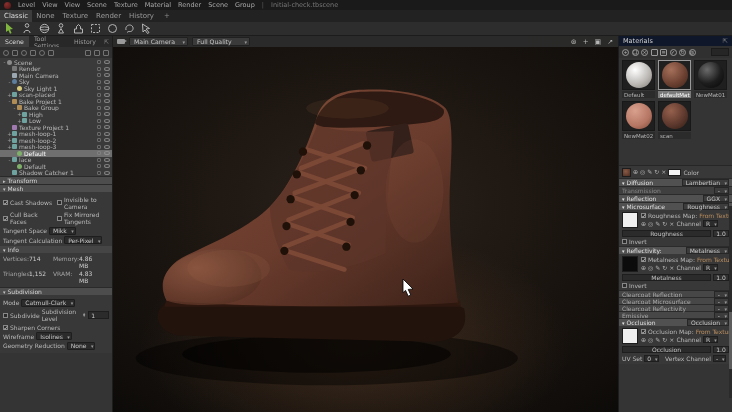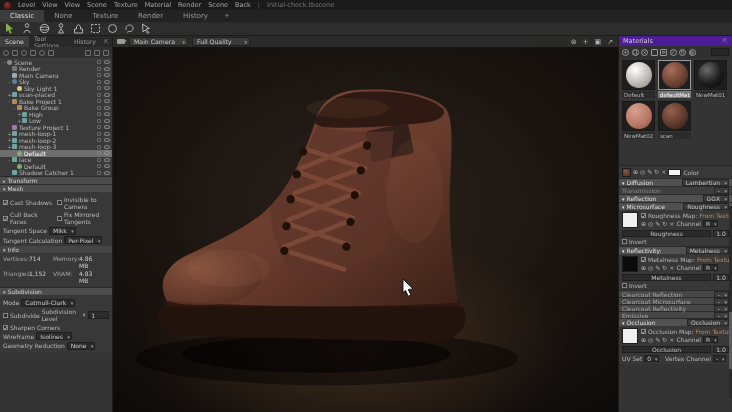--- a/index.html
+++ b/index.html
@@ -10,21 +10,21 @@
   
   .menubar { height:10px; background:#1a1a1a; display:flex; align-items:center; gap:7px; padding:0 4px;
              font-size:6.5px; color:#a8a8a8; flex:0 0 auto; }
   .logo { width:7px; height:7px; border-radius:50%; background:radial-gradient(circle at 35% 30%, #8c2f2f, #4a1414); flex:0 0 auto; }
   .menu-item { cursor:default; white-space:nowrap; }
   .menu-sep { color:#5d5d5d; }
   .scene-title { color:#777; }
 
   
   .wtabs { height:12px; background:#222; display:flex; align-items:stretch; font-size:7px; color:#9a9a9a; flex:0 0 auto; }
-  .wtab { padding:2px 10px; display:flex; align-items:center; }
+  .wtab { padding:2px 4px; display:flex; align-items:center; }
   .wtab.active { background:#3c3c3c; color:#dcdcdc; }
   .wtab-add { padding:2px 6px; display:flex; align-items:center; color:#8a8a8a; }
 
   
   .toolbar { height:14px; background:#2d2d2d; display:flex; align-items:center; gap:5px; padding:0 4px; flex:0 0 auto; border-bottom:1px solid #1c1c1c; }
   .tool { width:12px; height:12px; display:flex; align-items:center; justify-content:center; }
   .tool svg { display:block; }
 
   
   .main { flex:1 1 auto; display:flex; min-height:0; }
@@ -87,21 +87,21 @@
   .vcam-ico { width:8px; height:5px; background:#9a9a9a; border-radius:1px; position:relative; flex:0 0 auto; }
   .vcam-ico::after { content:""; position:absolute; right:-2px; top:1px; border-left:2px solid #9a9a9a; border-top:1.5px solid transparent; border-bottom:1.5px solid transparent; }
   .vdd { background:#3a3a3a; border:1px solid #202020; padding:0 12px 0 4px; height:9px; display:flex; align-items:center; position:relative; min-width:58px; border-radius:1px; }
   .vdd::after { content:"▾"; position:absolute; right:2px; top:1px; font-size:5px; color:#9a9a9a; }
   .vh-spacer { flex:1; }
   .vico { color:#b5b5b5; font-size:7px; padding:0 1px; }
   .bootwrap, .cursor { position:absolute; }
 
   
   .rpanel { width:114px; flex:0 0 auto; background:#343434; display:flex; flex-direction:column; font-size:6px; color:#b9b9b9; border-left:1px solid #1d1d1d; position:relative; }
-  .rtab { height:10px; background:#4c1d95; display:flex; align-items:center; padding:0 4px; color:#d2d2d2; font-size:6.5px; flex:0 0 auto; }
+  .rtab { height:10px; background:#0f172a; display:flex; align-items:center; padding:0 4px; color:#d2d2d2; font-size:6.5px; flex:0 0 auto; }
   .rtab .exp { margin-left:auto; color:#8a8a8a; }
   .mtoolbar { height:12px; background:#303030; display:flex; align-items:center; gap:2.5px; padding:0 3px; flex:0 0 auto; }
   .m-ico { width:7px; height:7px; border:1px solid #9a9a9a; border-radius:50%; display:flex; align-items:center; justify-content:center; font-size:5px; color:#b5b5b5; }
   .m-ico.sq { border-radius:1px; }
   .m-search { margin-left:auto; width:18px; height:8px; background:#262626; border:1px solid #1b1b1b; }
 
   .matgrid { display:flex; flex-wrap:wrap; padding:2px 3px 0 3px; gap:3px; flex:0 0 auto; }
   .matcell { width:33px; }
   .matthumb { width:33px; height:30px; background:#1f1f1f; display:flex; align-items:center; justify-content:center; border:1px solid #181818; }
   .matcell.selected .matthumb { border:1px solid #9a9a9a; }
@@ -159,21 +159,21 @@
   <div class="menubar">
     <span class="logo"></span>
     <span class="menu-item">Level</span>
     <span class="menu-item">View</span>
     <span class="menu-item">View</span>
     <span class="menu-item">Scene</span>
     <span class="menu-item">Texture</span>
     <span class="menu-item">Material</span>
     <span class="menu-item">Render</span>
     <span class="menu-item">Scene</span>
-    <span class="menu-item">Back</span>
+    <span class="menu-item">Group</span>
     <span class="menu-sep">|</span>
     <span class="scene-title">Initial-check.tbscene</span>
   </div>
 
   <div class="wtabs">
     <span class="wtab active">Classic</span>
     <span class="wtab">None</span>
     <span class="wtab">Texture</span>
     <span class="wtab">Render</span>
     <span class="wtab">History</span>

